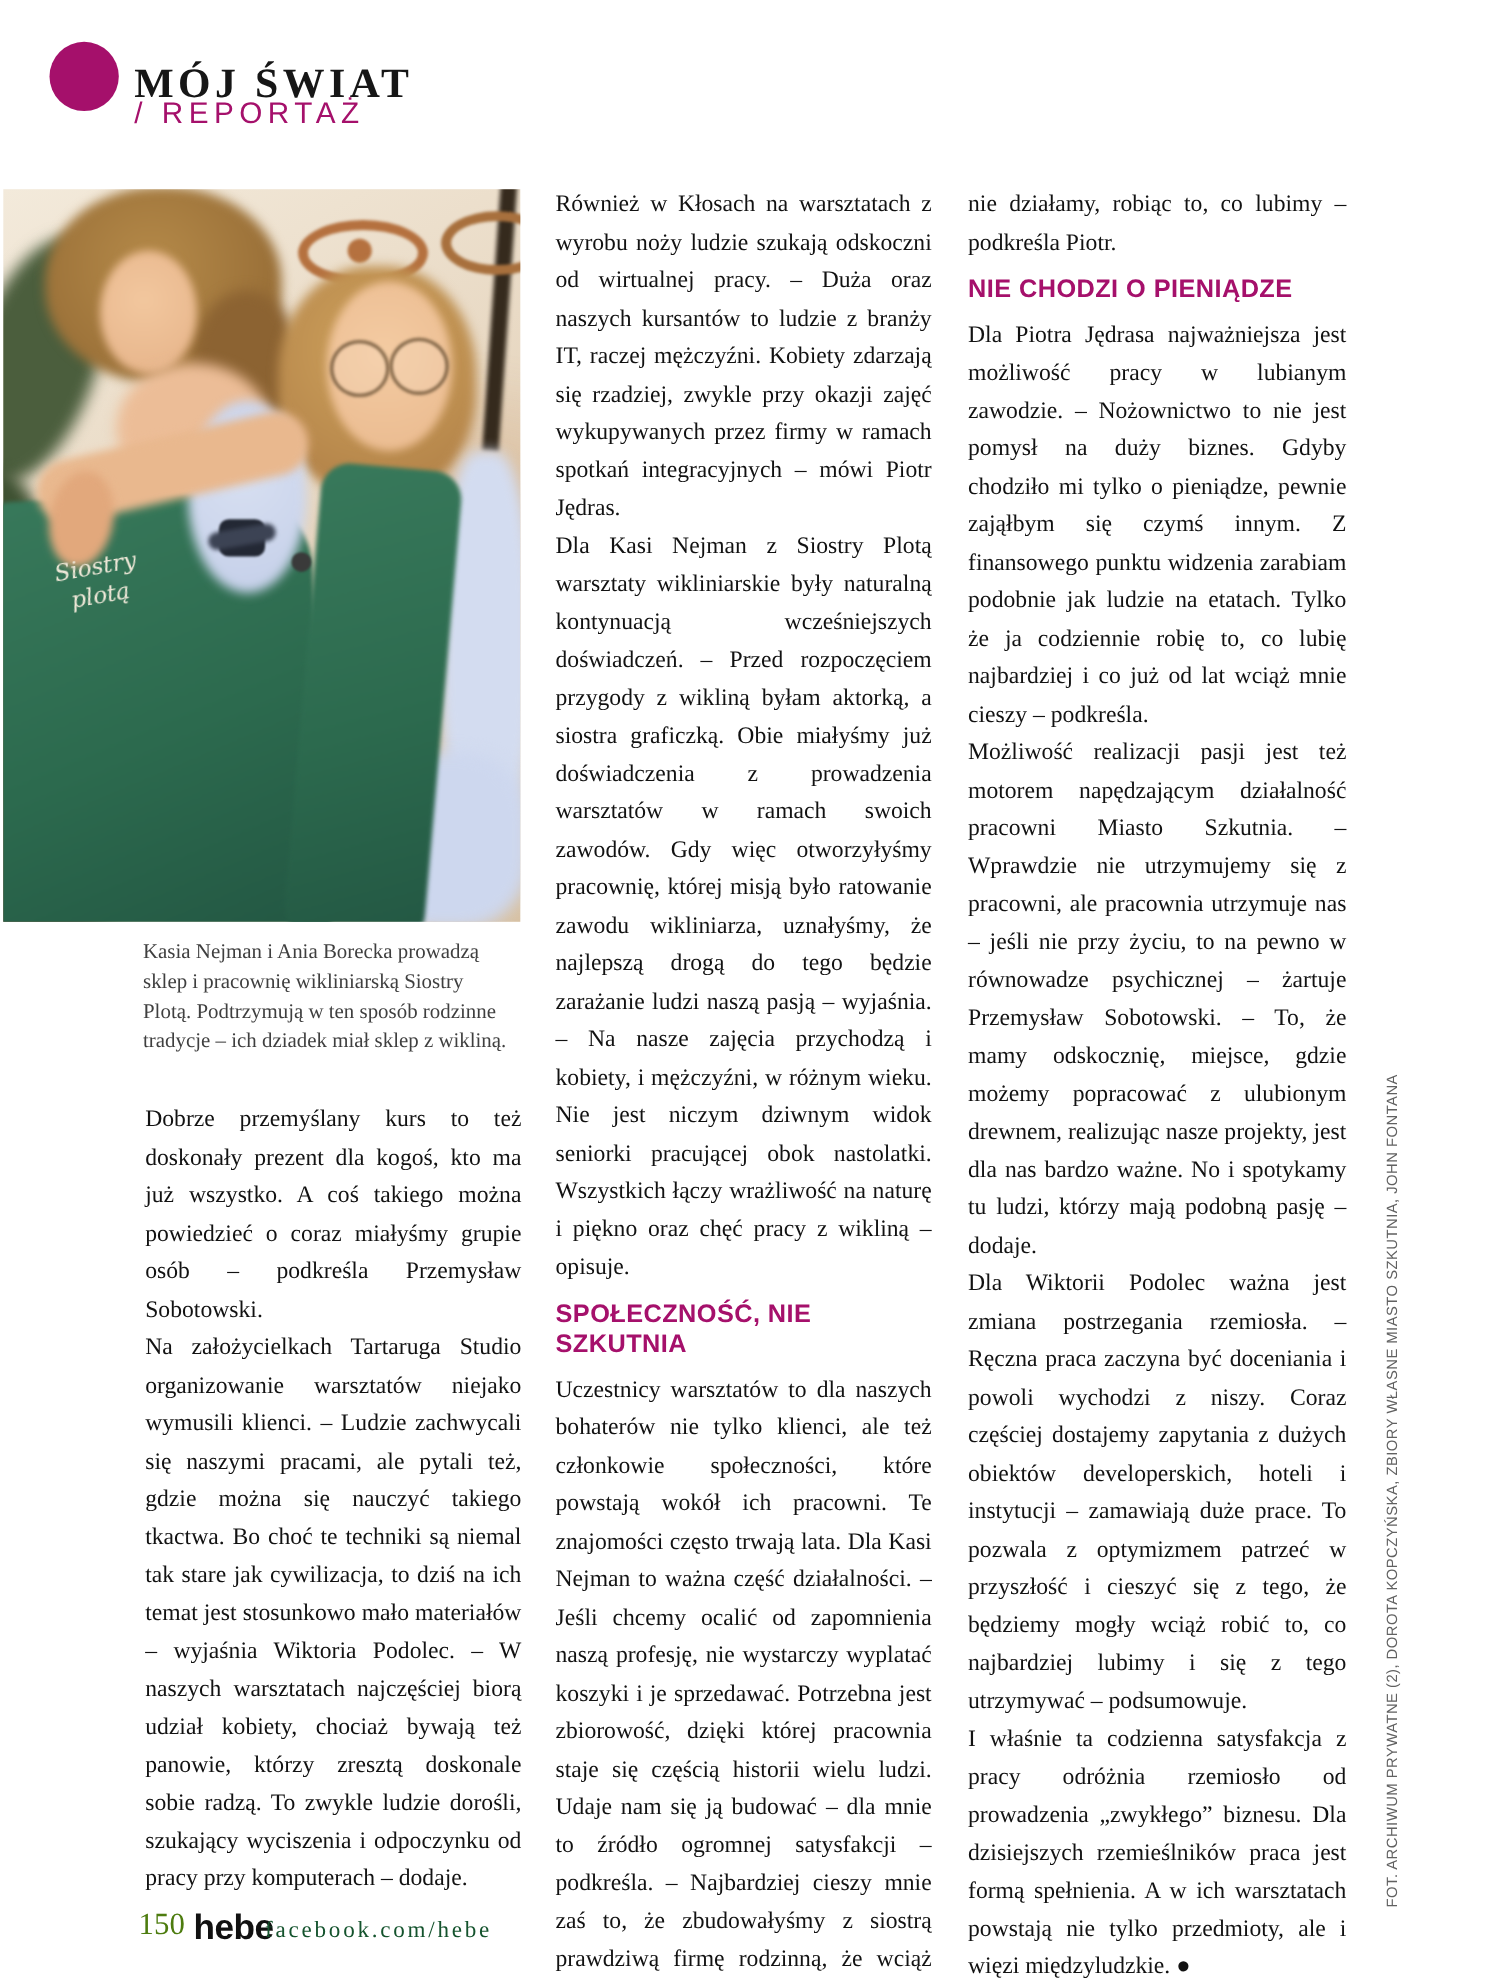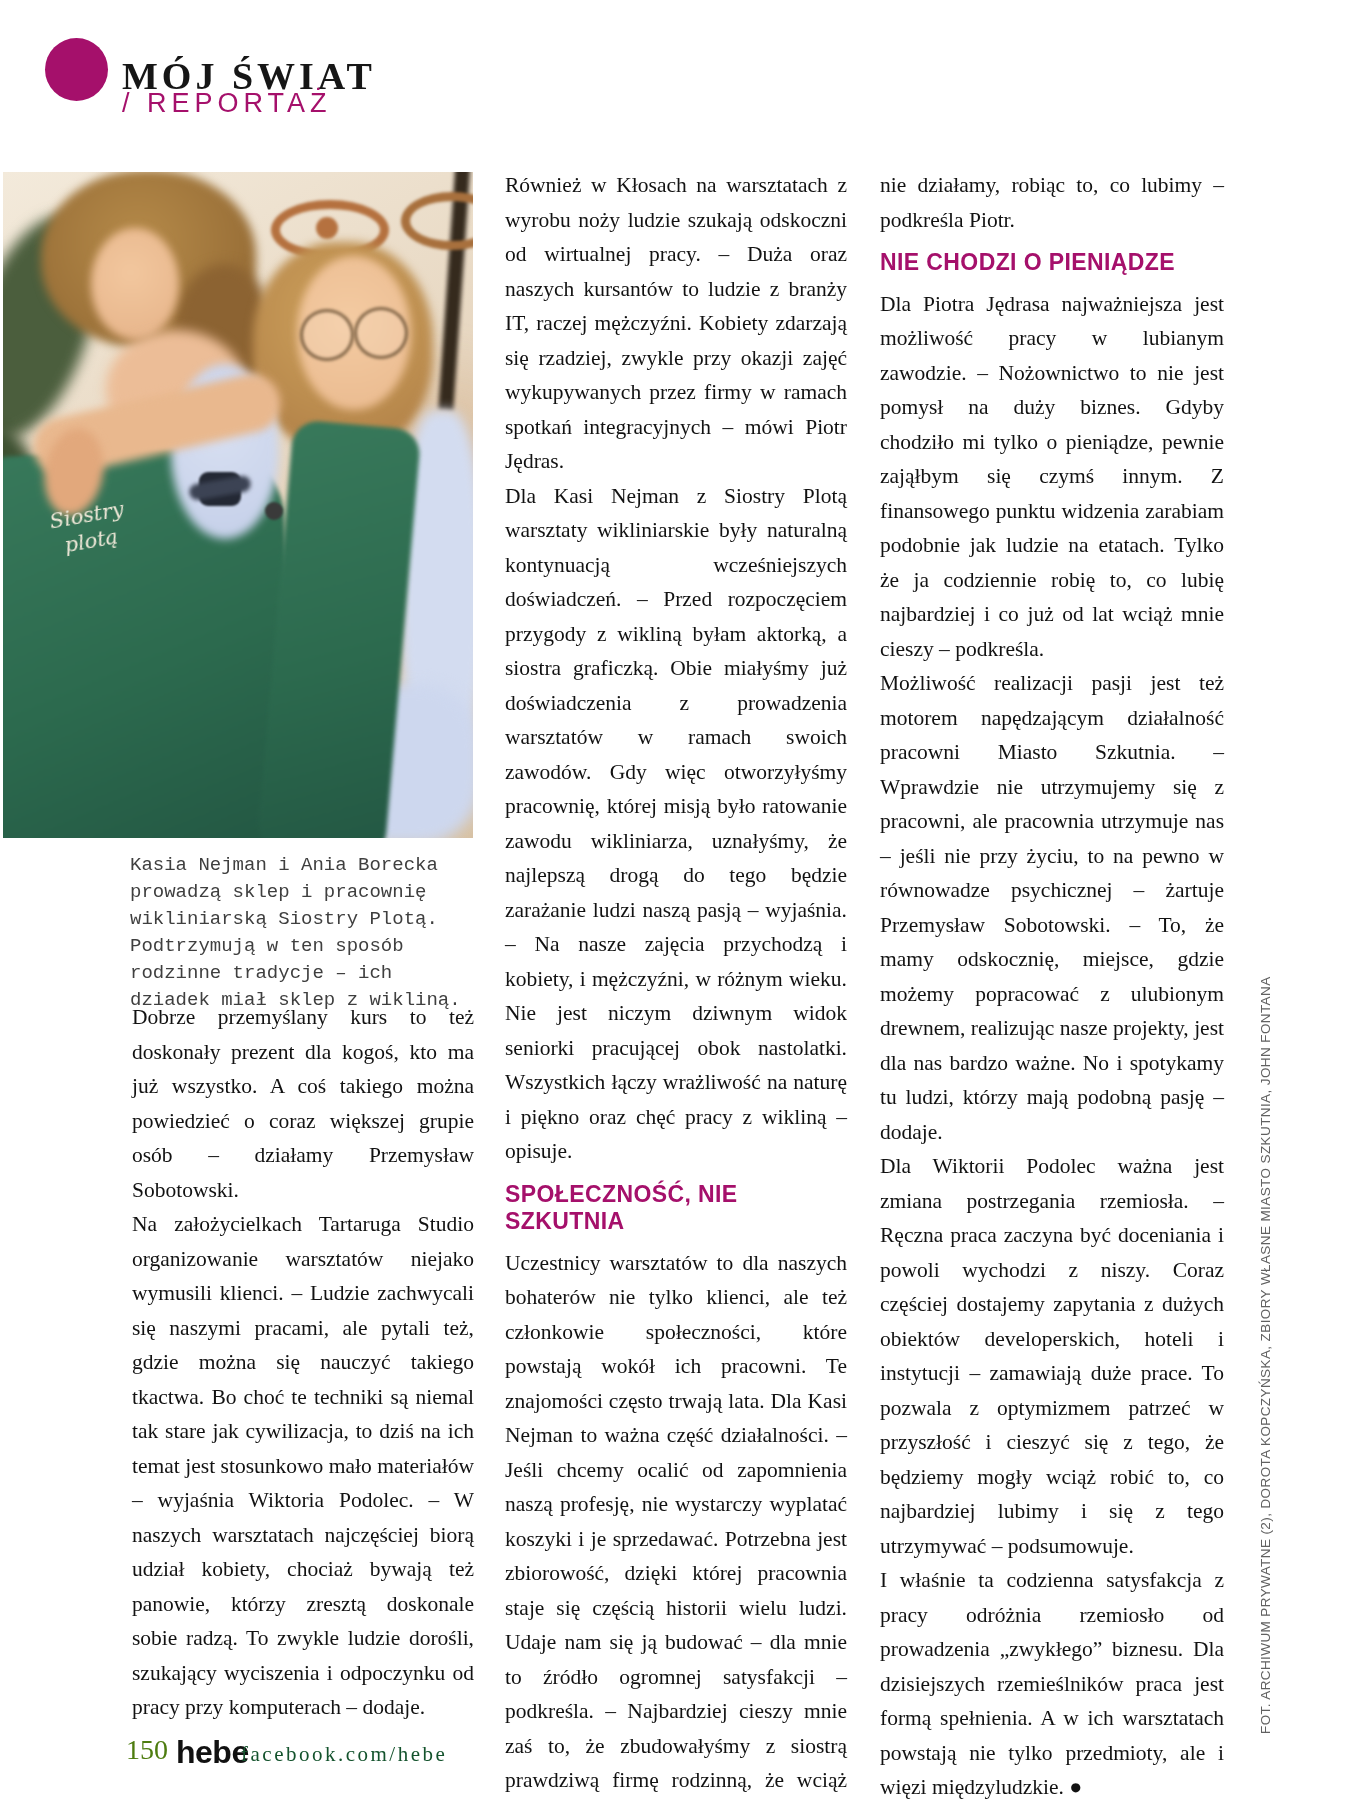--- a/index.html
+++ b/index.html
@@ -66,21 +66,21 @@
   .ph-watch{left:196px;top:300px;width:42px;height:34px;border-radius:9px;background:#232834;filter:blur(1px);}
   .ph-band{left:186px;top:308px;width:62px;height:16px;border-radius:8px;background:#3c4354;
            transform:rotate(-10deg);filter:blur(2px);}
   .ph-pendant{left:262px;top:330px;width:18px;height:18px;border-radius:50%;background:#3a3a3a;filter:blur(1px);}
   .ph-logo-text{left:38px;top:330px;width:96px;transform:rotate(-10deg);
                 font-family:"DejaVu Serif",serif;font-style:italic;font-size:21px;line-height:1.25;
                 color:#efe8d8;text-align:center;filter:blur(.4px);}
 
   
   .caption{position:absolute;left:130px;top:852px;width:334px;
-           font-family:Liberation Mono, monospace;font-size:19px;line-height:27px;color:#3f3f3f;}
+           font-family:Liberation Serif, serif;font-size:19px;line-height:27px;color:#3f3f3f;}
 
   
   .col{position:absolute;width:342px;font-size:21.5px;line-height:34.5px;
        text-align:justify;color:#121212;hyphens:auto;}
   .col p{margin:0;}
   .col-1{left:132px;top:1000px;}
   .col-2{left:505px;top:168px;}
   .col-3{left:880px;top:168px;width:344px;}
   .col-heading{margin:12px 0 10px;font-family:"Liberation Sans",sans-serif;font-weight:700;
                font-size:23px;letter-spacing:.4px;color:#a5106b;text-align:left;line-height:1.2;}
@@ -136,21 +136,21 @@
     <div class="ph-hand"></div>
     <div class="ph-watch"></div>
     <div class="ph-band"></div>
     <div class="ph-pendant"></div>
     <div class="ph-logo-text">Siostry plotą</div>
   </div>
 
   <div class="caption">Kasia Nejman i Ania Borecka prowadzą sklep i pracownię wikliniarską Siostry Plotą. Podtrzymują w ten sposób rodzinne tradycje – ich dziadek miał sklep z wikliną.</div>
 
   <div class="col col-1">
-      <p class="para">Dobrze przemyślany kurs to też doskonały prezent dla kogoś, kto ma już wszystko. A coś takiego można powiedzieć o coraz większej grupie osób – działamy Przemysław Sobotowski.</p>
+      <p class="para">Dobrze przemyślany kurs to też doskonały prezent dla kogoś, kto ma już wszystko. A coś takiego można powiedzieć o coraz miałyśmy grupie osób – podkreśla Przemysław Sobotowski.</p>
       <p class="para">Na założycielkach Tartaruga Studio organizowanie warsztatów niejako wymusili klienci. – Ludzie zachwycali się naszymi pracami, ale pytali też, gdzie można się nauczyć takiego tkactwa. Bo choć te techniki są niemal tak stare jak cywilizacja, to dziś na ich temat jest stosunkowo mało materiałów – wyjaśnia Wiktoria Podolec. – W naszych warsztatach najczęściej biorą udział kobiety, chociaż bywają też panowie, którzy zresztą doskonale sobie radzą. To zwykle ludzie dorośli, szukający wyciszenia i odpoczynku od pracy przy komputerach – dodaje.</p>
     </div>
   <div class="col col-2">
       <p class="para">Również w Kłosach na warsztatach z wyrobu noży ludzie szukają odskoczni od wirtualnej pracy. – Duża oraz naszych kursantów to ludzie z branży IT, raczej mężczyźni. Kobiety zdarzają się rzadziej, zwykle przy okazji zajęć wykupywanych przez firmy w ramach spotkań integracyjnych – mówi Piotr Jędras.</p>
       <p class="para">Dla Kasi Nejman z Siostry Plotą warsztaty wikliniarskie były naturalną kontynuacją wcześniejszych doświadczeń. – Przed rozpoczęciem przygody z wikliną byłam aktorką, a siostra graficzką. Obie miałyśmy już doświadczenia z prowadzenia warsztatów w ramach swoich zawodów. Gdy więc otworzyłyśmy pracownię, której misją było ratowanie zawodu wikliniarza, uznałyśmy, że najlepszą drogą do tego będzie zarażanie ludzi naszą pasją – wyjaśnia. – Na nasze zajęcia przychodzą i kobiety, i mężczyźni, w różnym wieku. Nie jest niczym dziwnym widok seniorki pracującej obok nastolatki. Wszystkich łączy wrażliwość na naturę i piękno oraz chęć pracy z wikliną – opisuje.</p>
       <h3 class="col-heading">SPOŁECZNOŚĆ, NIE SZKUTNIA</h3>
       <p class="para">Uczestnicy warsztatów to dla naszych bohaterów nie tylko klienci, ale też członkowie społeczności, które powstają wokół ich pracowni. Te znajomości często trwają lata. Dla Kasi Nejman to ważna część działalności. – Jeśli chcemy ocalić od zapomnienia naszą profesję, nie wystarczy wyplatać koszyki i je sprzedawać. Potrzebna jest zbiorowość, dzięki której pracownia staje się częścią historii wielu ludzi. Udaje nam się ją budować – dla mnie to źródło ogromnej satysfakcji – podkreśla. – Najbardziej cieszy mnie zaś to, że zbudowałyśmy z siostrą prawdziwą firmę rodzinną, że wciąż zgod-</p>
     </div>
   <div class="col col-3">
       <p class="para">nie działamy, robiąc to, co lubimy – podkreśla Piotr.</p>

